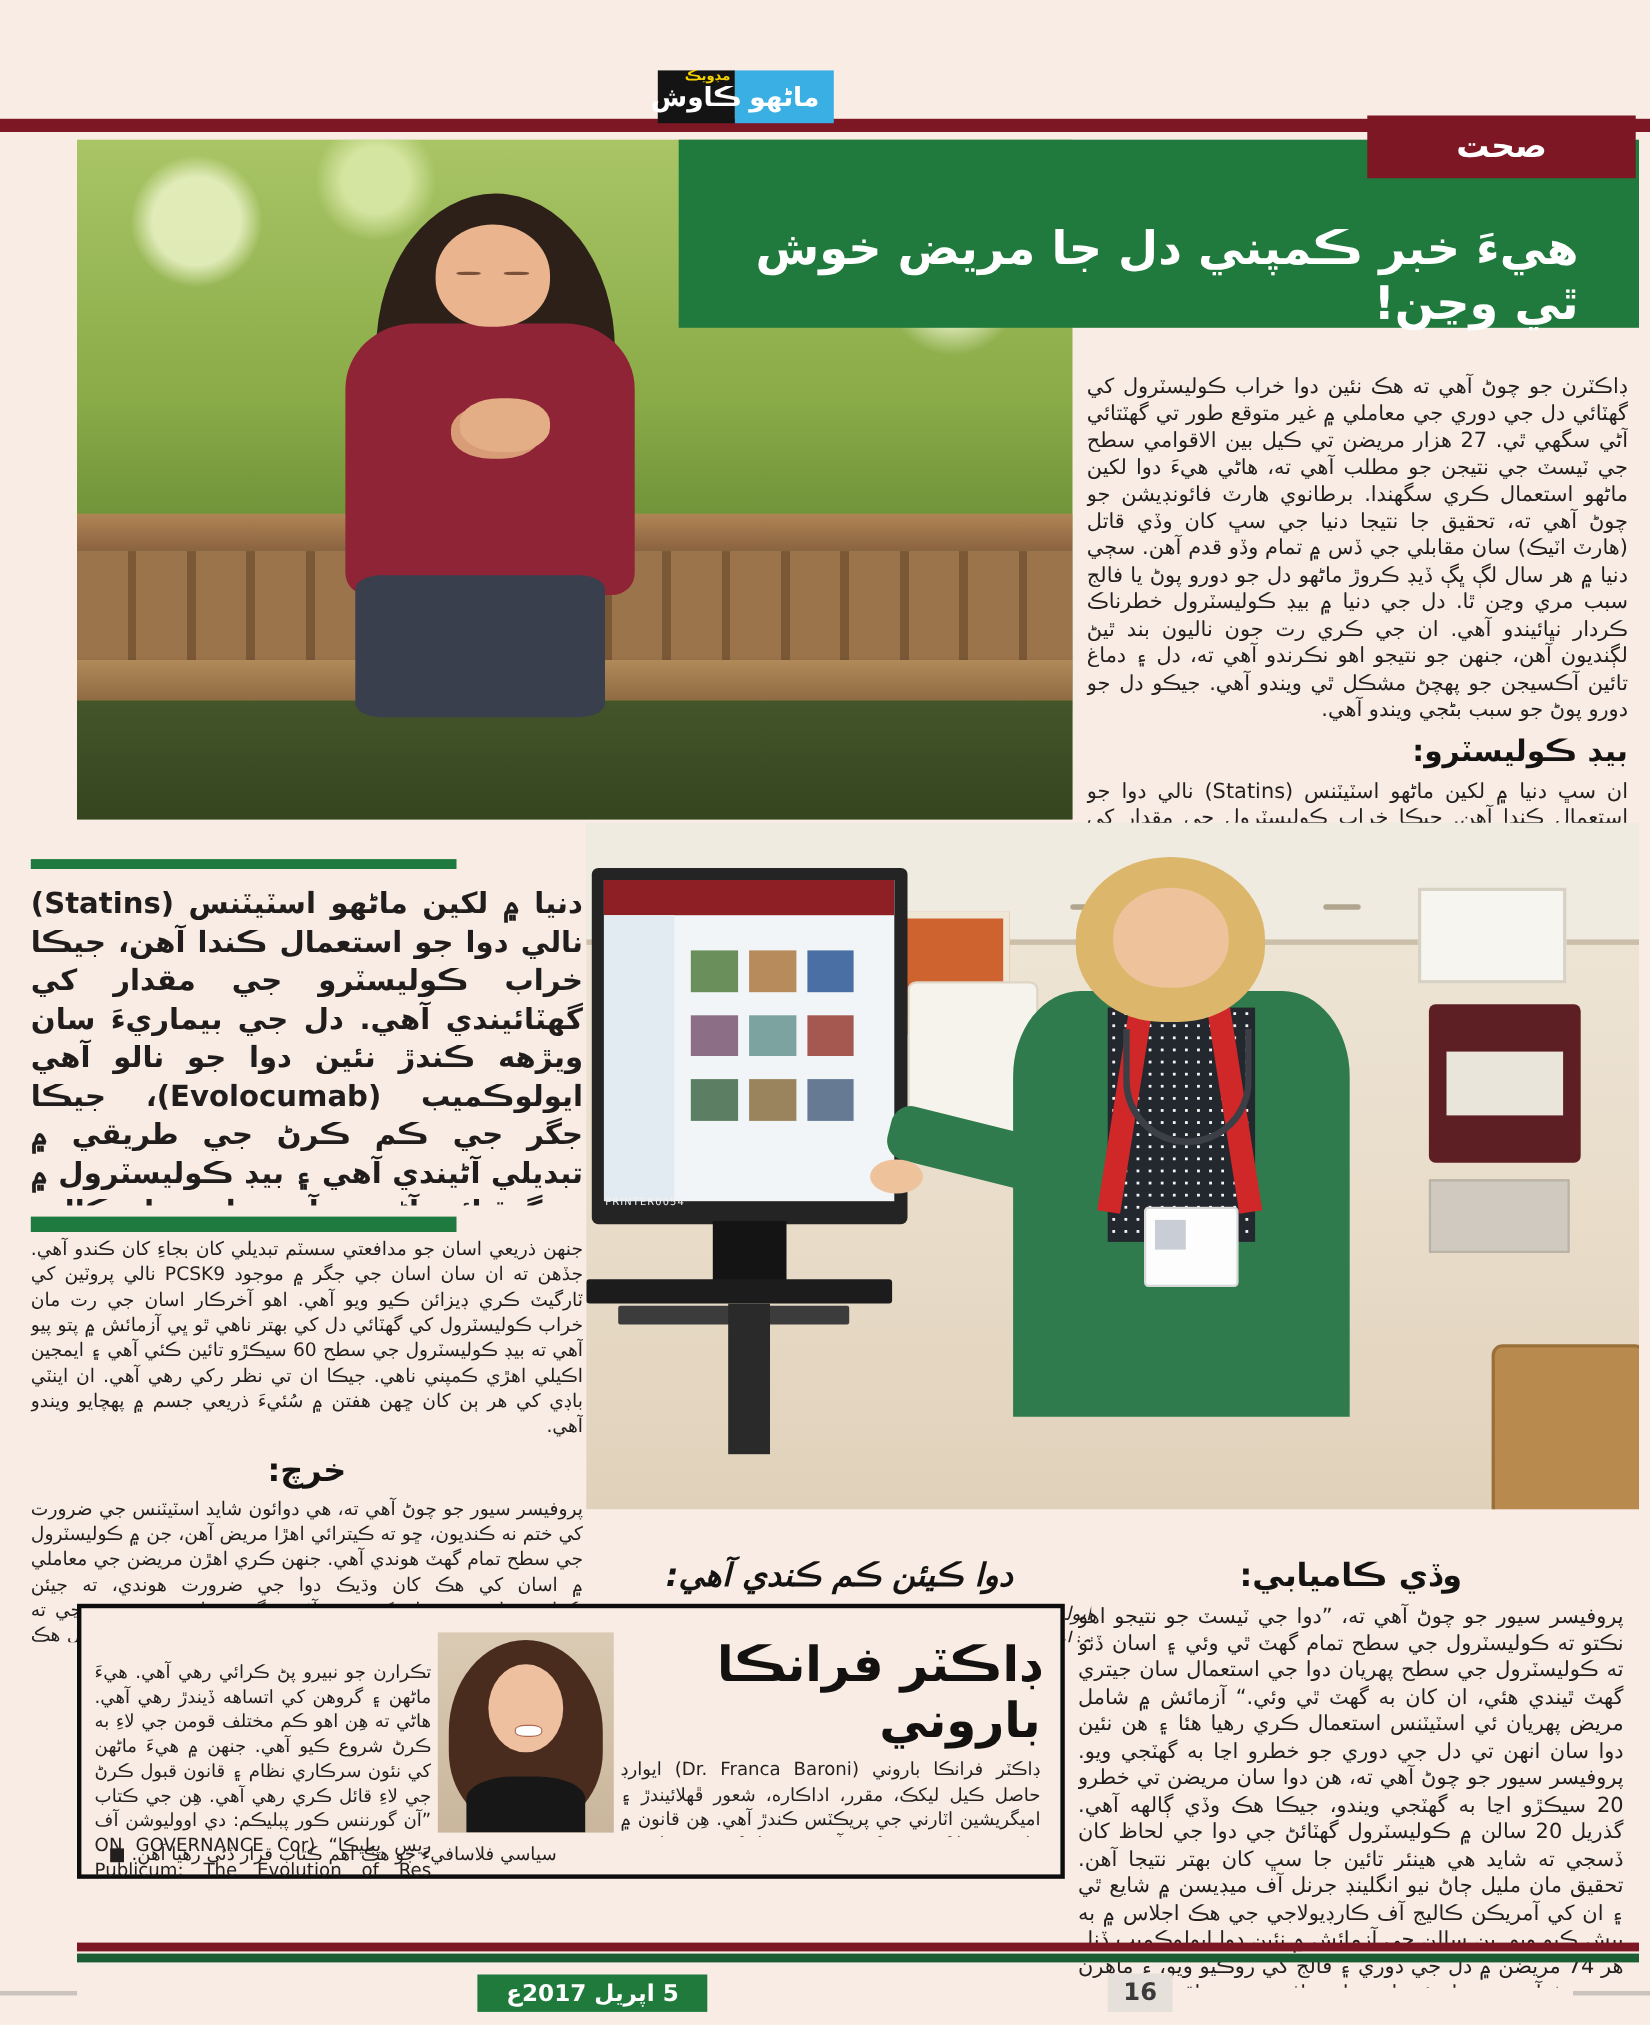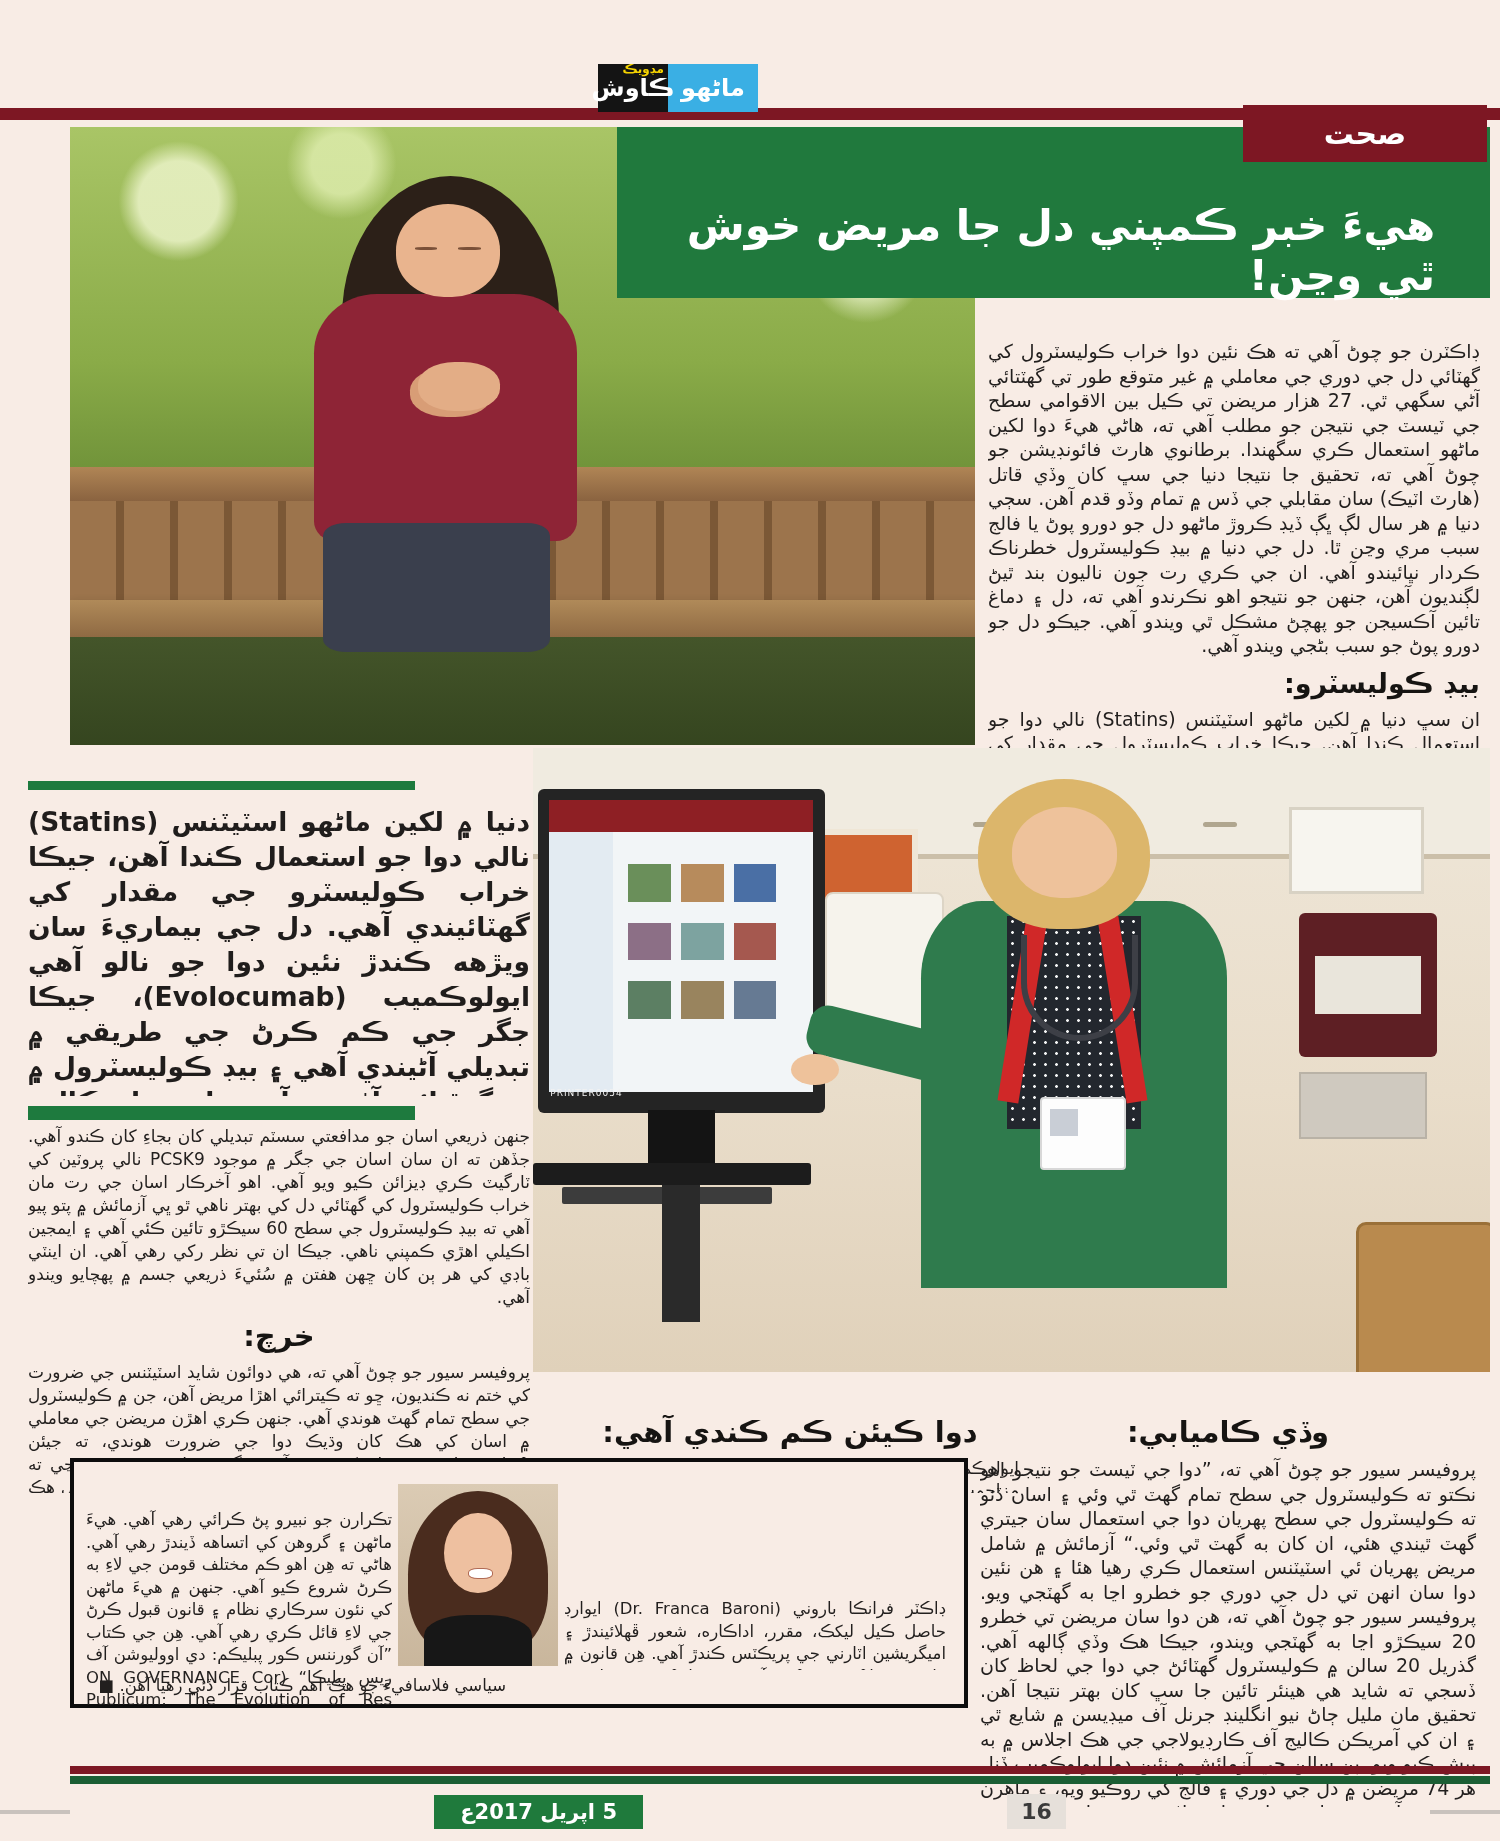--- a/index.html
+++ b/index.html
@@ -24,21 +24,21 @@
     font-weight:bold;text-align:right;direction:rtl;}
   
   .rtl{direction:rtl;margin-top:37px;}
   .col{position:absolute;overflow:hidden;}
   .col p{margin:0 0 10px 0;font-size:19px;line-height:24.5px;text-align:justify;text-justify:inter-word;color:#221f1e;}
   .col h2{margin:10px 0 8px 0;font-size:27px;font-weight:bold;color:#161412;text-align:right;}
   .col h3{margin:0 0 8px 0;font-size:29px;font-weight:bold;color:#161412;text-align:center;}
   .col-right-1{left:988px;top:302px;width:492px;height:446px;}
   .col-left-small{left:28px;top:1088px;width:502px;height:368px;}
   .col-left-small p{font-size:17px;line-height:23px;}
-  .mid-section{left:561px;top:1378px;width:458px;height:78px;}
+  .mid-section{left:534px;top:1378px;width:458px;height:78px;font-style:italic;}
   .mid-section p{font-size:17px;line-height:22px;text-align:right;}
   .col-right-2{left:980px;top:1378px;width:496px;height:392px;}
   
   .pullquote{left:28px;top:744px;width:502px;}
   .pq-rule{margin-right:0;margin-left:0;background:#1e7a3e;}
   .pq-rule.top{height:9px;width:387px;margin-right:115px;}
   .pq-rule.bot{height:14px;width:387px;margin-right:115px;margin-top:10px;}
   .pq-text{margin:14px 0 0 0;font-size:26.5px;line-height:35px;font-weight:bold;color:#201d1c;
     text-align:justify;direction:rtl;max-height:292px;overflow:hidden;}
   
@@ -223,20 +223,21 @@
 </section>
 
 <div class="abs franca-box">
   <div class="fr-bio-left rtl">تڪرارن جو نبيرو پڻ ڪرائي رهي آهي. هيءَ ماڻهن ۽ گروهن کي اتساهه ڏيندڙ رهي آهي. هاڻي ته هِن اهو ڪم مختلف قومن جي لاءِ به ڪرڻ شروع ڪيو آهي. جنهن ۾ هيءَ ماڻهن کي نئون سرڪاري نظام ۽ قانون قبول ڪرڻ جي لاءِ قائل ڪري رهي آهي. هِن جي ڪتاب ”آن گورننس ڪور پبليڪم: دي اووليوشن آف ريس پبليڪا“ (ON GOVERNANCE Cor Publicum: The Evolution of Res Publica) کي پڙهندڙ ماسٽرپيس ۽ نئين صديءَ جي</div>
   <div class="fr-photo">
     <div class="fr-hair"></div>
     <div class="fr-face"></div>
     <div class="fr-smile"></div>
     <div class="fr-torso"></div>
   </div>
+  <div class="fr-title">ڊاڪٽر فرانڪا باروني</div>
   <div class="fr-bio-right">ڊاڪٽر فرانڪا باروني (Dr. Franca Baroni) ايوارڊ حاصل ڪيل ليکڪ، مقرر، اداڪاره، شعور ڦهلائيندڙ ۽ اميگريشين اٽارني جي پريڪٽس ڪندڙ آهي. هِن قانون ۾ ماسٽر ۽ ڊاڪٽوريٽ ڪئي آهي ۽ نيويارڪ ۽ سئزرلينڊ ۾ بار سان لاڳاپيل آهي. هيءَ گذريل 15 سالن کان ماڻهن جي مدد ڪري رهي آهي. ان سان گڏ سندن</div>
   <div class="fr-bio-end">سياسي فلاسافيءَ جو هڪ اهم ڪتاب قرار ڏئي رهيا آهن. ■</div>
 </div>
 
 <div class="abs foot-rule-maroon"></div>
 <div class="abs foot-rule-green"></div>
 <div class="abs footer-pill">
   <div class="fp-line"></div>
   <div class="fp-date">5 اپريل 2017ع</div>
   <div class="fp-page">16</div>

